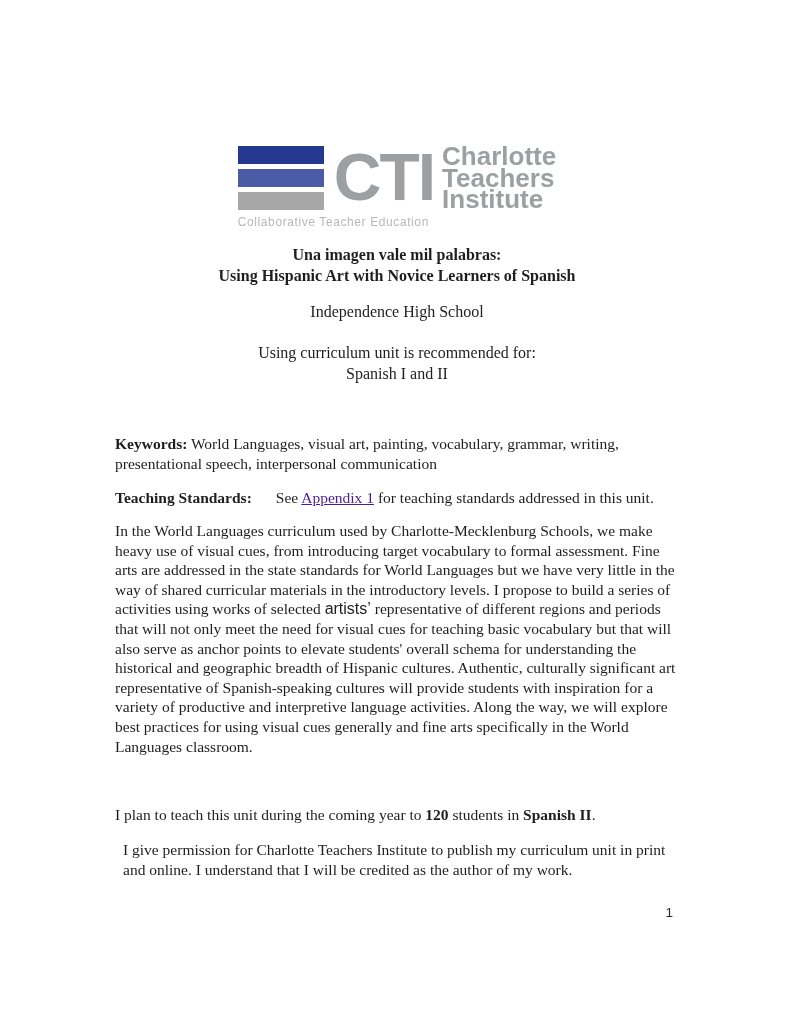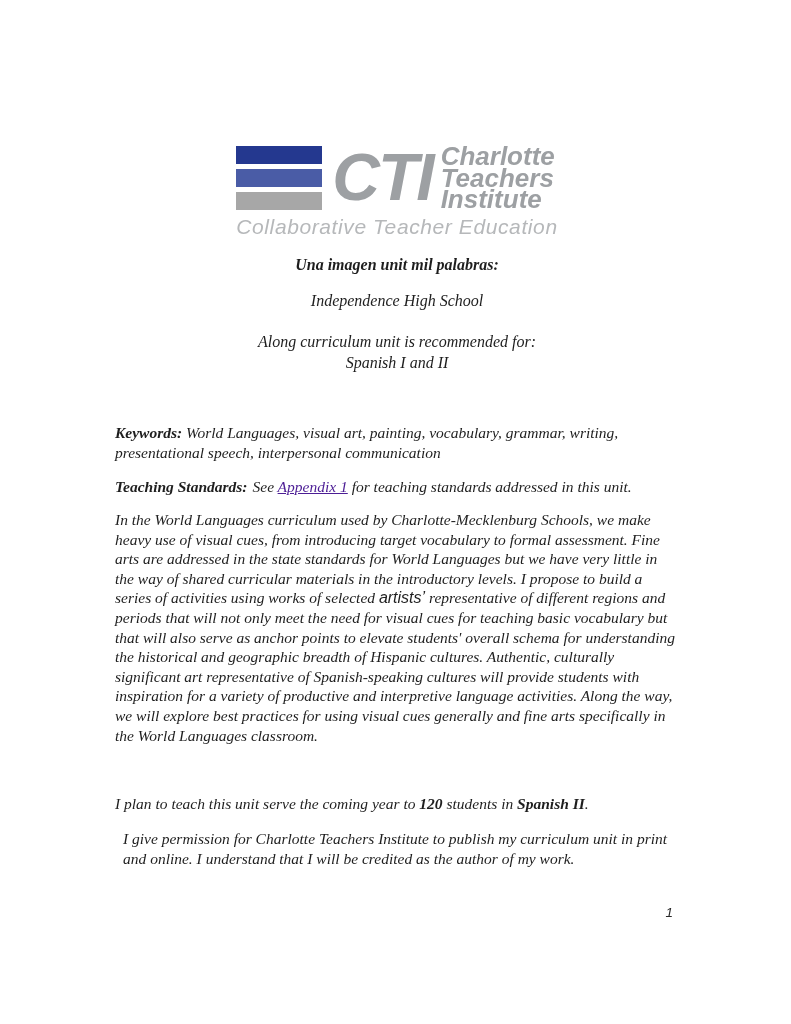--- a/index.html
+++ b/index.html
@@ -7,21 +7,20 @@
   body { width: 791px; height: 1024px; position: relative; }
 
   .page {
     position: relative;
     width: 791px;
     height: 1024px;
     background: #ffffff;
     font-family: "Liberation Serif", serif;
     color: #1e1e1e;
     overflow: hidden;
-    font-style: italic;
   }
   .content {
     position: absolute;
     left: 115px;
     top: 0;
     width: 564px;
   }
 
   
   .logo {
@@ -52,37 +51,37 @@
   }
   .logo-name {
     font-size: 26px;
     font-weight: 700;
     line-height: 21.5px;
     color: #9da0a3;
     align-self: center;
   }
   .logo-tagline {
     margin-top: 4px;
-    font-size: 21px;
+    font-size: 12px;
     letter-spacing: 0.6px;
     color: #b6b8ba;
     white-space: nowrap;
   }
 
   
   .center-block { text-align: center; font-size: 16px; line-height: 21px; }
   .title { margin-top: 15px; font-weight: 700; }
   .byline { margin-top: 15px; }
   .recommendation { margin-top: 20px; }
 
   
   .para { font-size: 15.5px; line-height: 20.5px; text-align: left; }
   .keywords { margin-top: 50px; }
   .standards { margin-top: 13px; }
-  .standards b { margin-right: 5px; }
+  .standards b { margin-right: 24px; }
   .synopsis-head { margin-top: 14px; }
   .synopsis-body { margin-top: 13px; line-height: 19.6px; }
   .plan { margin-top: 49px; }
   .permission { margin-top: 14px; margin-left: 8px; }
 
   .sans { font-family: "Liberation Sans", sans-serif; font-size: 16px; }
 
   a.applink {
     text-decoration: underline;
     cursor: pointer;
@@ -114,39 +113,40 @@
         <div class="logo-name" style="color: rgb(157, 160, 163);">
           <div>Charlotte</div>
           <div>Teachers</div>
           <div>Institute</div>
         </div>
       </div>
       <div class="logo-tagline" style="color: rgb(182, 184, 186);">Collaborative Teacher Education</div>
     </div>
 
     <div class="center-block title">
-      <div>Una imagen unit mil palabras:</div>
+      <div>Una imagen vale mil palabras:</div>
+      <div>Using Hispanic Art with Novice Learners of Spanish</div>
     </div>
 
     <div class="center-block byline">
       <div>Independence High School</div>
     </div>
 
     <div class="center-block recommendation">
-      <div>Along curriculum unit is recommended for:</div>
+      <div>Using curriculum unit is recommended for:</div>
       <div>Spanish I and II</div>
     </div>
 
     <p class="para keywords"><b>Keywords:</b><span> World Languages, visual art, painting, vocabulary, grammar, writing, presentational speech, interpersonal communication</span></p>
 
     <p class="para standards"><b>Teaching Standards:</b><span>See </span><a class="applink" id="appendix-link" style="color: #4c1d95;">Appendix 1</a><span> for teaching standards addressed in this unit.</span></p>
 
 
     <p class="para synopsis-body"><span>In the World Languages curriculum used by Charlotte-Mecklenburg Schools, we make heavy use of visual cues, from introducing target vocabulary to formal assessment. Fine arts are addressed in the state standards for World Languages but we have very little in the way of shared curricular materials in the introductory levels. I propose to build a series of activities using works of selected </span><span class="sans">artists’</span><span> representative of different regions and periods that will not only meet the need for visual cues for teaching basic vocabulary but that will also serve as anchor points to elevate students' overall schema for understanding the historical and geographic breadth of Hispanic cultures. Authentic, culturally significant art representative of Spanish-speaking cultures will provide students with inspiration for a variety of productive and interpretive language activities. Along the way, we will explore best practices for using visual cues generally and fine arts specifically in the World Languages classroom.</span></p>
 
-    <p class="para plan"><span>I plan to teach this unit serve the coming year to </span><b>120</b><span> students in </span><b>Spanish II</b><span>.</span></p>
+    <p class="para plan"><span>I plan to teach this unit during the coming year to </span><b>120</b><span> students in </span><b>Spanish II</b><span>.</span></p>
 
     <p class="para permission">I give permission for Charlotte Teachers Institute to publish my curriculum unit in print and online. I understand that I will be credited as the author of my work.</p>
 
   </div>
 
   <div class="page-number">1</div>
 </div>
 
 </body></html>

